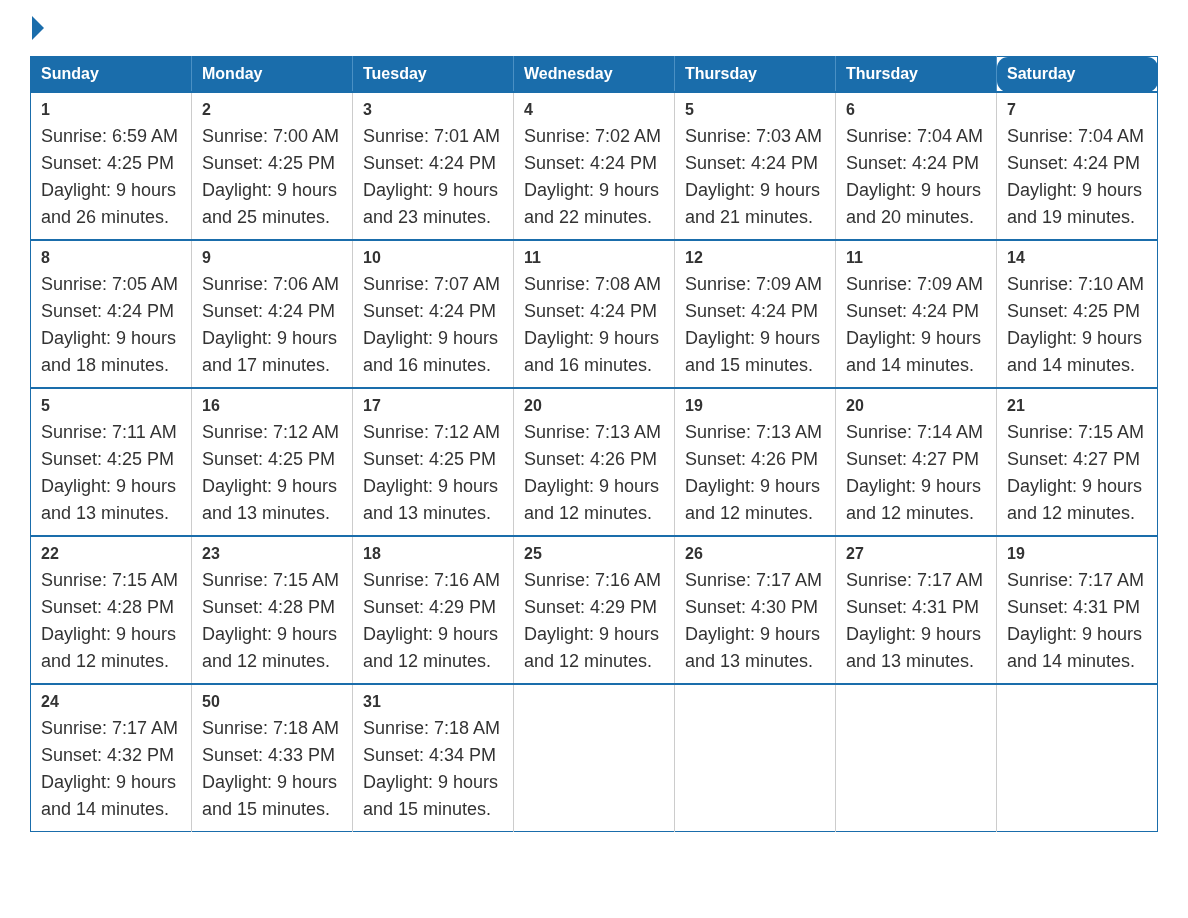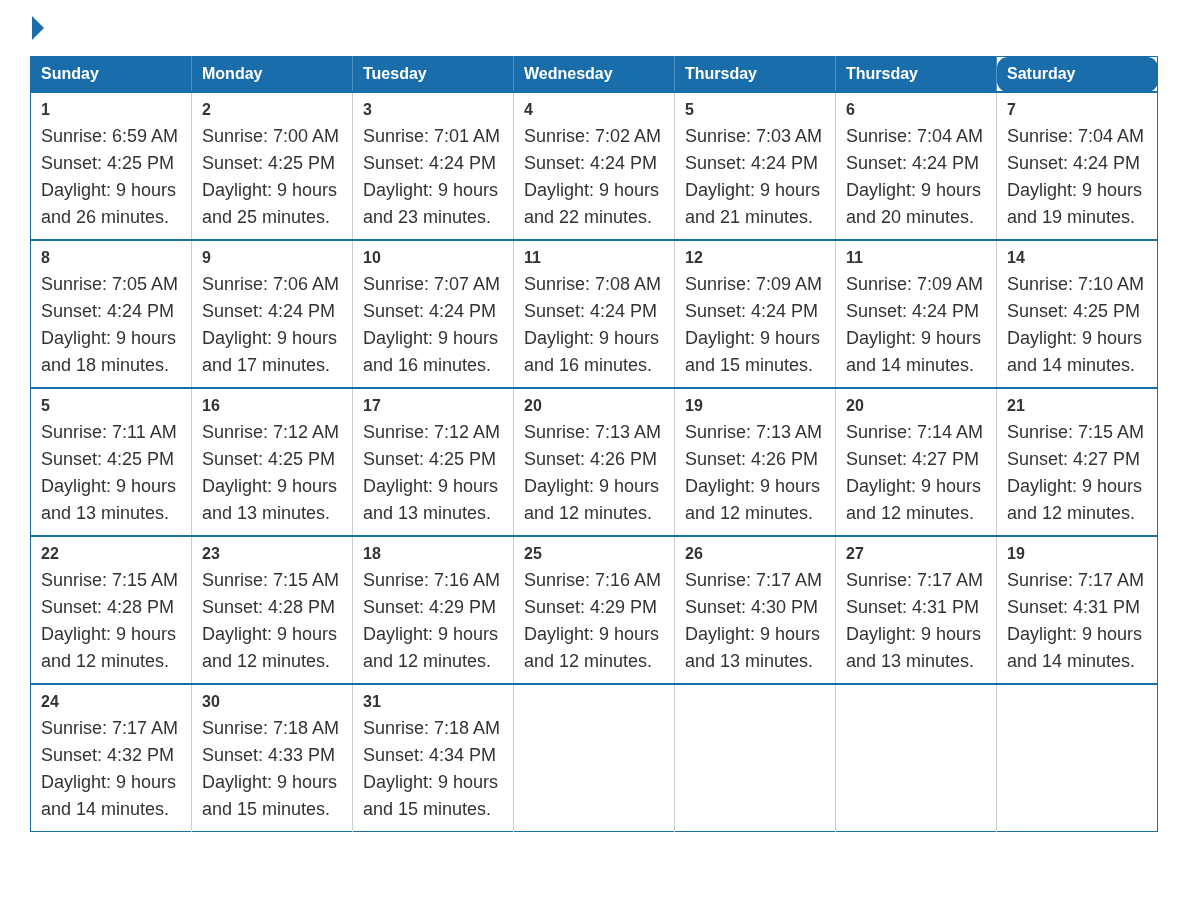--- a/index.html
+++ b/index.html
@@ -260,21 +260,21 @@
         <span class="day-num">19</span>
         <span class="day-info">Sunrise: 7:17 AM<br>Sunset: 4:31 PM<br>Daylight: 9 hours<br>and 14 minutes.</span>
       </td>
       </tr>
       <tr>
         <td>
         <span class="day-num">24</span>
         <span class="day-info">Sunrise: 7:17 AM<br>Sunset: 4:32 PM<br>Daylight: 9 hours<br>and 14 minutes.</span>
       </td>
         <td>
-        <span class="day-num">30</span>
+        <span class="day-num">50</span>
         <span class="day-info">Sunrise: 7:18 AM<br>Sunset: 4:33 PM<br>Daylight: 9 hours<br>and 15 minutes.</span>
       </td>
         <td>
         <span class="day-num">31</span>
         <span class="day-info">Sunrise: 7:18 AM<br>Sunset: 4:34 PM<br>Daylight: 9 hours<br>and 15 minutes.</span>
       </td>
         <td class="empty-cell"></td>
         <td class="empty-cell"></td>
         <td class="empty-cell"></td>
         <td class="empty-cell"></td>

